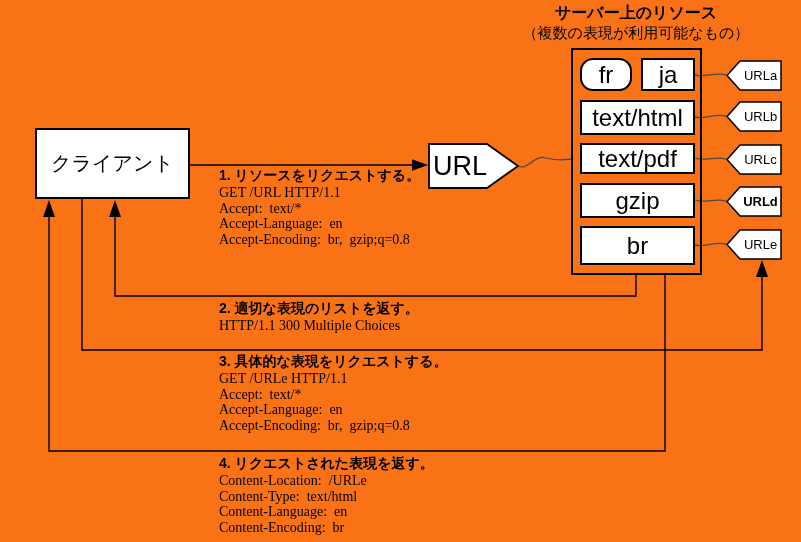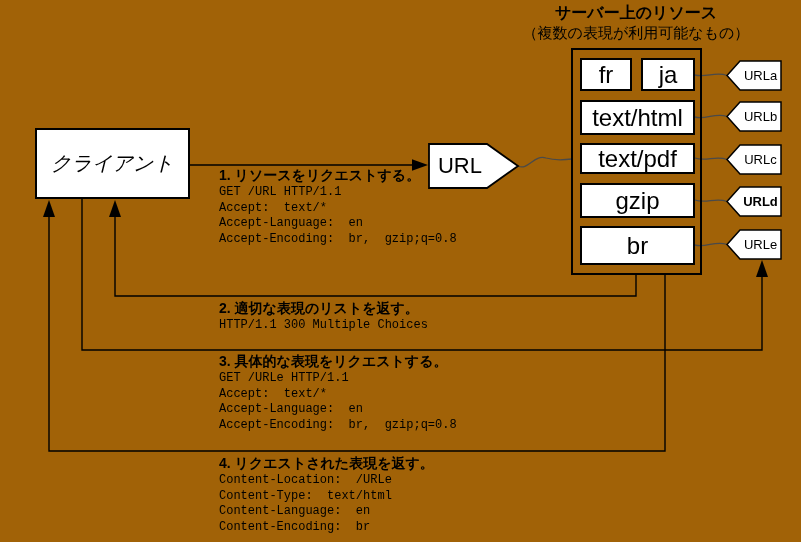--- a/index.html
+++ b/index.html
@@ -1,60 +1,60 @@
 <!DOCTYPE html>
 <html><head>
 <meta charset="utf-8">
 <style>
   html,body{margin:0;padding:0;background:#ffffff;}
   #stage{
     position:relative;
     width:801px;height:542px;
-    background:#a16207;
+    background:#f97316;
     font-family:"Liberation Sans",sans-serif;
     color:#000;
     overflow:hidden;
   }
   #wires{position:absolute;left:0;top:0;width:801px;height:542px;}
   .flow{fill:none;stroke:#000;stroke-width:1.4;}
   .conn{fill:none;stroke:#4a4a4a;stroke-width:1.3;}
   .ah{fill:#000;stroke:none;}
   .shape{fill:#fff;stroke:#000;stroke-width:1.8;}
   .tagshape{fill:#fff;stroke:#000;stroke-width:1.5;}
 
   .box{
     position:absolute;box-sizing:border-box;border:2px solid #000;background:#fff;
-    display:flex;align-items:center;justify-content:center;font-style:italic;
+    display:flex;align-items:center;justify-content:center;
   }
   #client-box{left:35px;top:128px;width:155px;height:71px;font-size:20px;}
   #server-box{left:571px;top:48px;width:131px;height:227px;background:transparent;}
 
   .res{position:absolute;box-sizing:border-box;border:2px solid #000;background:#fff;
        display:flex;align-items:center;justify-content:center;font-size:24px;}
-  #res-fr{left:580px;top:58px;width:52px;height:33px;}
+  #res-fr{left:580px;top:58px;width:52px;height:33px;border-radius:13px;}
   #res-ja{left:641px;top:58px;width:54px;height:33px;}
   #res-html{left:580px;top:100px;width:115px;height:35px;}
   #res-pdf{left:580px;top:143px;width:115px;height:31px;}
   #res-gzip{left:580px;top:183px;width:115px;height:35px;}
   #res-br{left:580px;top:226px;width:115px;height:39px;}
 
   .hdr{position:absolute;left:501px;width:270px;text-align:center;}
   #server-title{top:3px;font-size:16px;font-weight:bold;}
   #server-subtitle{top:24px;font-size:15px;}
 
   #url-label{position:absolute;left:429px;top:145px;width:62px;height:42px;
-             display:flex;align-items:center;justify-content:center;font-size:22px;}
+             display:flex;align-items:center;justify-content:center;font-size:27px;}
 
   .taglabel{position:absolute;left:740px;width:41px;height:29px;
             display:flex;align-items:center;justify-content:center;font-size:13px;}
   #tag-a{top:61px;} #tag-b{top:102px;} #tag-c{top:145px;} #tag-d{top:187px;font-weight:bold;} #tag-e{top:230px;}
 
   .msg{position:absolute;left:219px;}
   .msg-title{font-size:14px;font-weight:bold;line-height:19px;}
-  .mono{font-family:Liberation Mono, monospace;font-size:12px;line-height:15.5px;white-space:pre;}
+  .mono{font-family:Liberation Serif, serif;font-size:14px;line-height:15.5px;white-space:pre;}
   #msg-1{top:166px;} #msg-2{top:299px;} #msg-3{top:352px;} #msg-4{top:454px;}
 </style>
 </head>
 <body>
 
 <div id="stage">
 
   <svg id="wires" viewBox="0 0 801 542">
 
     <path class="flow" d="M190 165 H412"></path>

